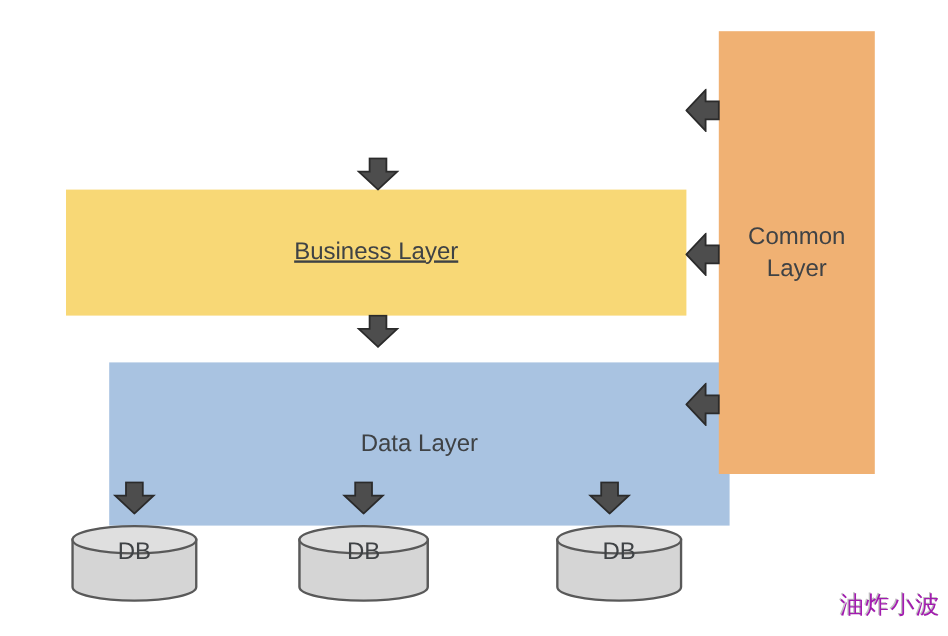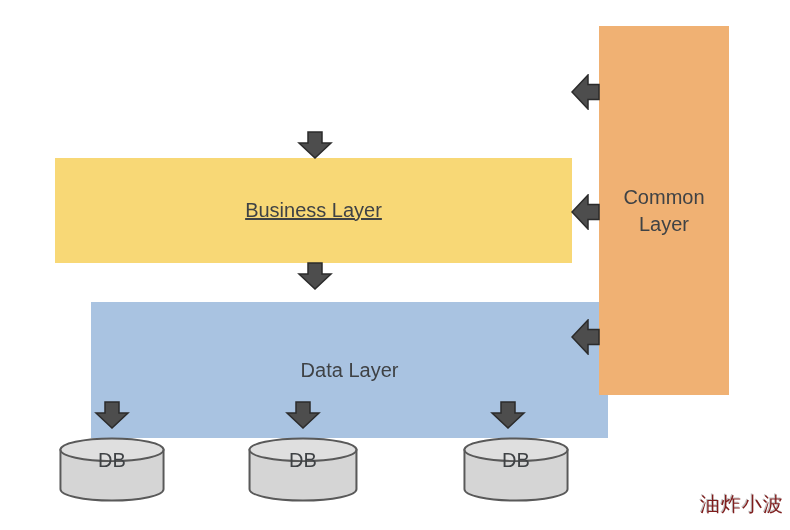--- a/index.html
+++ b/index.html
@@ -43,21 +43,21 @@
   .db svg { position: absolute; left: 0; top: 0; width: 100%; height: 100%; }
   .db .db-label {
     position: absolute; left: 0; right: 0; top: 12px;
     text-align: center; font-size: 20px; color: #3f4245;
   }
   .watermark {
     position: absolute;
     right: 6px;
     top: 491px;
     font-size: 20px;
-    color: #7f1d1d;
+    color: #a21caf;
     text-shadow: -1px -1px 0 rgba(140,140,140,0.55), 1px 1px 0 #ffffff;
     letter-spacing: 1px;
   }
 </style>
 </head>
 <body>
 
 <div class="stage">
 
 

